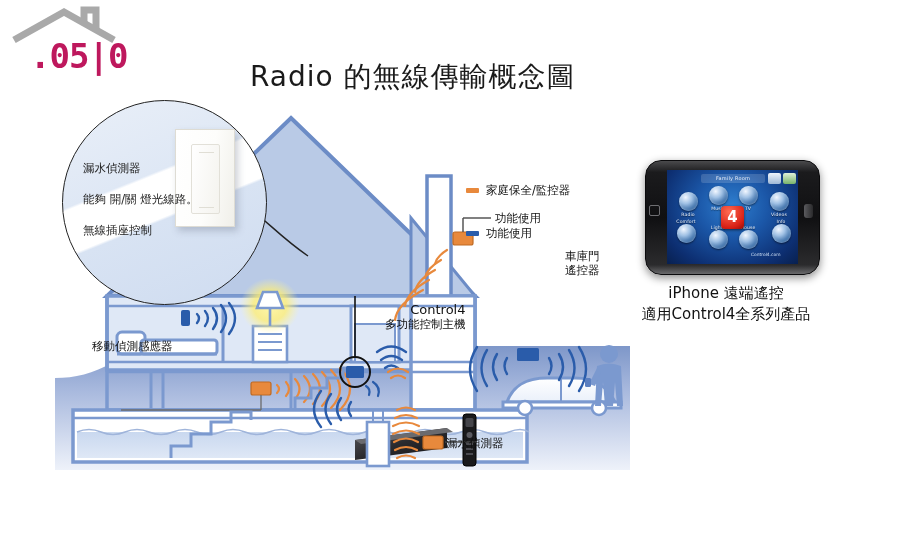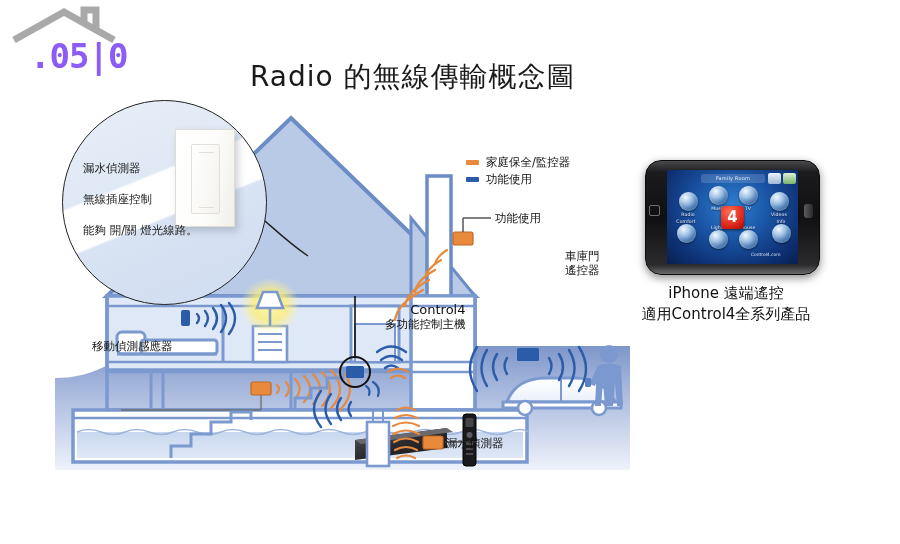--- a/index.html
+++ b/index.html
@@ -11,21 +11,21 @@
     overflow:hidden;
   }
   #stage { position:absolute; left:0; top:0; width:900px; height:544px; }
   .abs { position:absolute; }
 
   
   #logo { left:8px; top:6px; width:120px; height:70px; }
   #logo-text {
     position:absolute; left:22px; top:30px;
     font-family:"DejaVu Sans Mono","Liberation Mono",monospace;
-    font-size:34px; font-weight:bold; color:#8b5cf6;
+    font-size:34px; font-weight:bold; color:#be185d;
     letter-spacing:-1px;
   }
 
   
   #title {
     left:250px; top:58px; width:420px;
     font-size:28px; color:#1a1a1a; letter-spacing:1px;
     white-space:nowrap;
   }
 
@@ -56,21 +56,21 @@
   .sw-line { position:absolute; left:7px; width:15px; height:1px; background:#e0ded5; }
 
   
   #callout-leader { left:252px; top:210px; width:60px; height:50px; }
 
   
   #house { left:55px; top:110px; width:575px; height:360px; }
 
   
   #legend { left:466px; top:155px; width:150px; }
-  .lg-row { display:flex; align-items:center; height:15px; margin-bottom:2px; }
+  .lg-row { display:flex; align-items:center; height:15px; margin-bottom:2px;margin-top:28px; }
   .lg-swatch { width:13px; height:5px; border-radius:1px; margin-right:7px; flex:0 0 auto; }
   .lg-label { font-size:11.5px; color:#111; white-space:nowrap; }
 
   
   .lbl { font-size:11.5px; color:#111; white-space:nowrap; line-height:14px; }
   #lbl-smoke   { left:495px; top:211px; }
   #lbl-garage  { left:565px; top:249px; text-align:right; }
   #lbl-motion  { left:92px;  top:339px; }
   #lbl-leak    { left:446px; top:436px; }
   #lbl-c4      { left:385px; top:303px; text-align:right; }
@@ -376,22 +376,22 @@
 
   <div id="callout" class="abs">
     <div id="switch-plate">
       <div id="switch-rocker">
         <div class="sw-line" style="top:7px"></div>
         <div class="sw-line" style="top:62px"></div>
       </div>
     </div>
     <div id="callout-texts">
       <div>漏水偵測器</div>
+      <div>能夠 開/關 燈光線路。</div>
       <div>無線插座控制</div>
-      <div>能夠 開/關 燈光線路。</div>
     </div>
   </div>
 
   <div id="legend" class="abs">
     <div class="lg-row">
       <span class="lg-swatch" style="background:#e8893c"></span>
       <span class="lg-label">家庭保全/監控器</span>
     </div>
     <div class="lg-row">
       <span class="lg-swatch" style="background:#2a5caa"></span>

